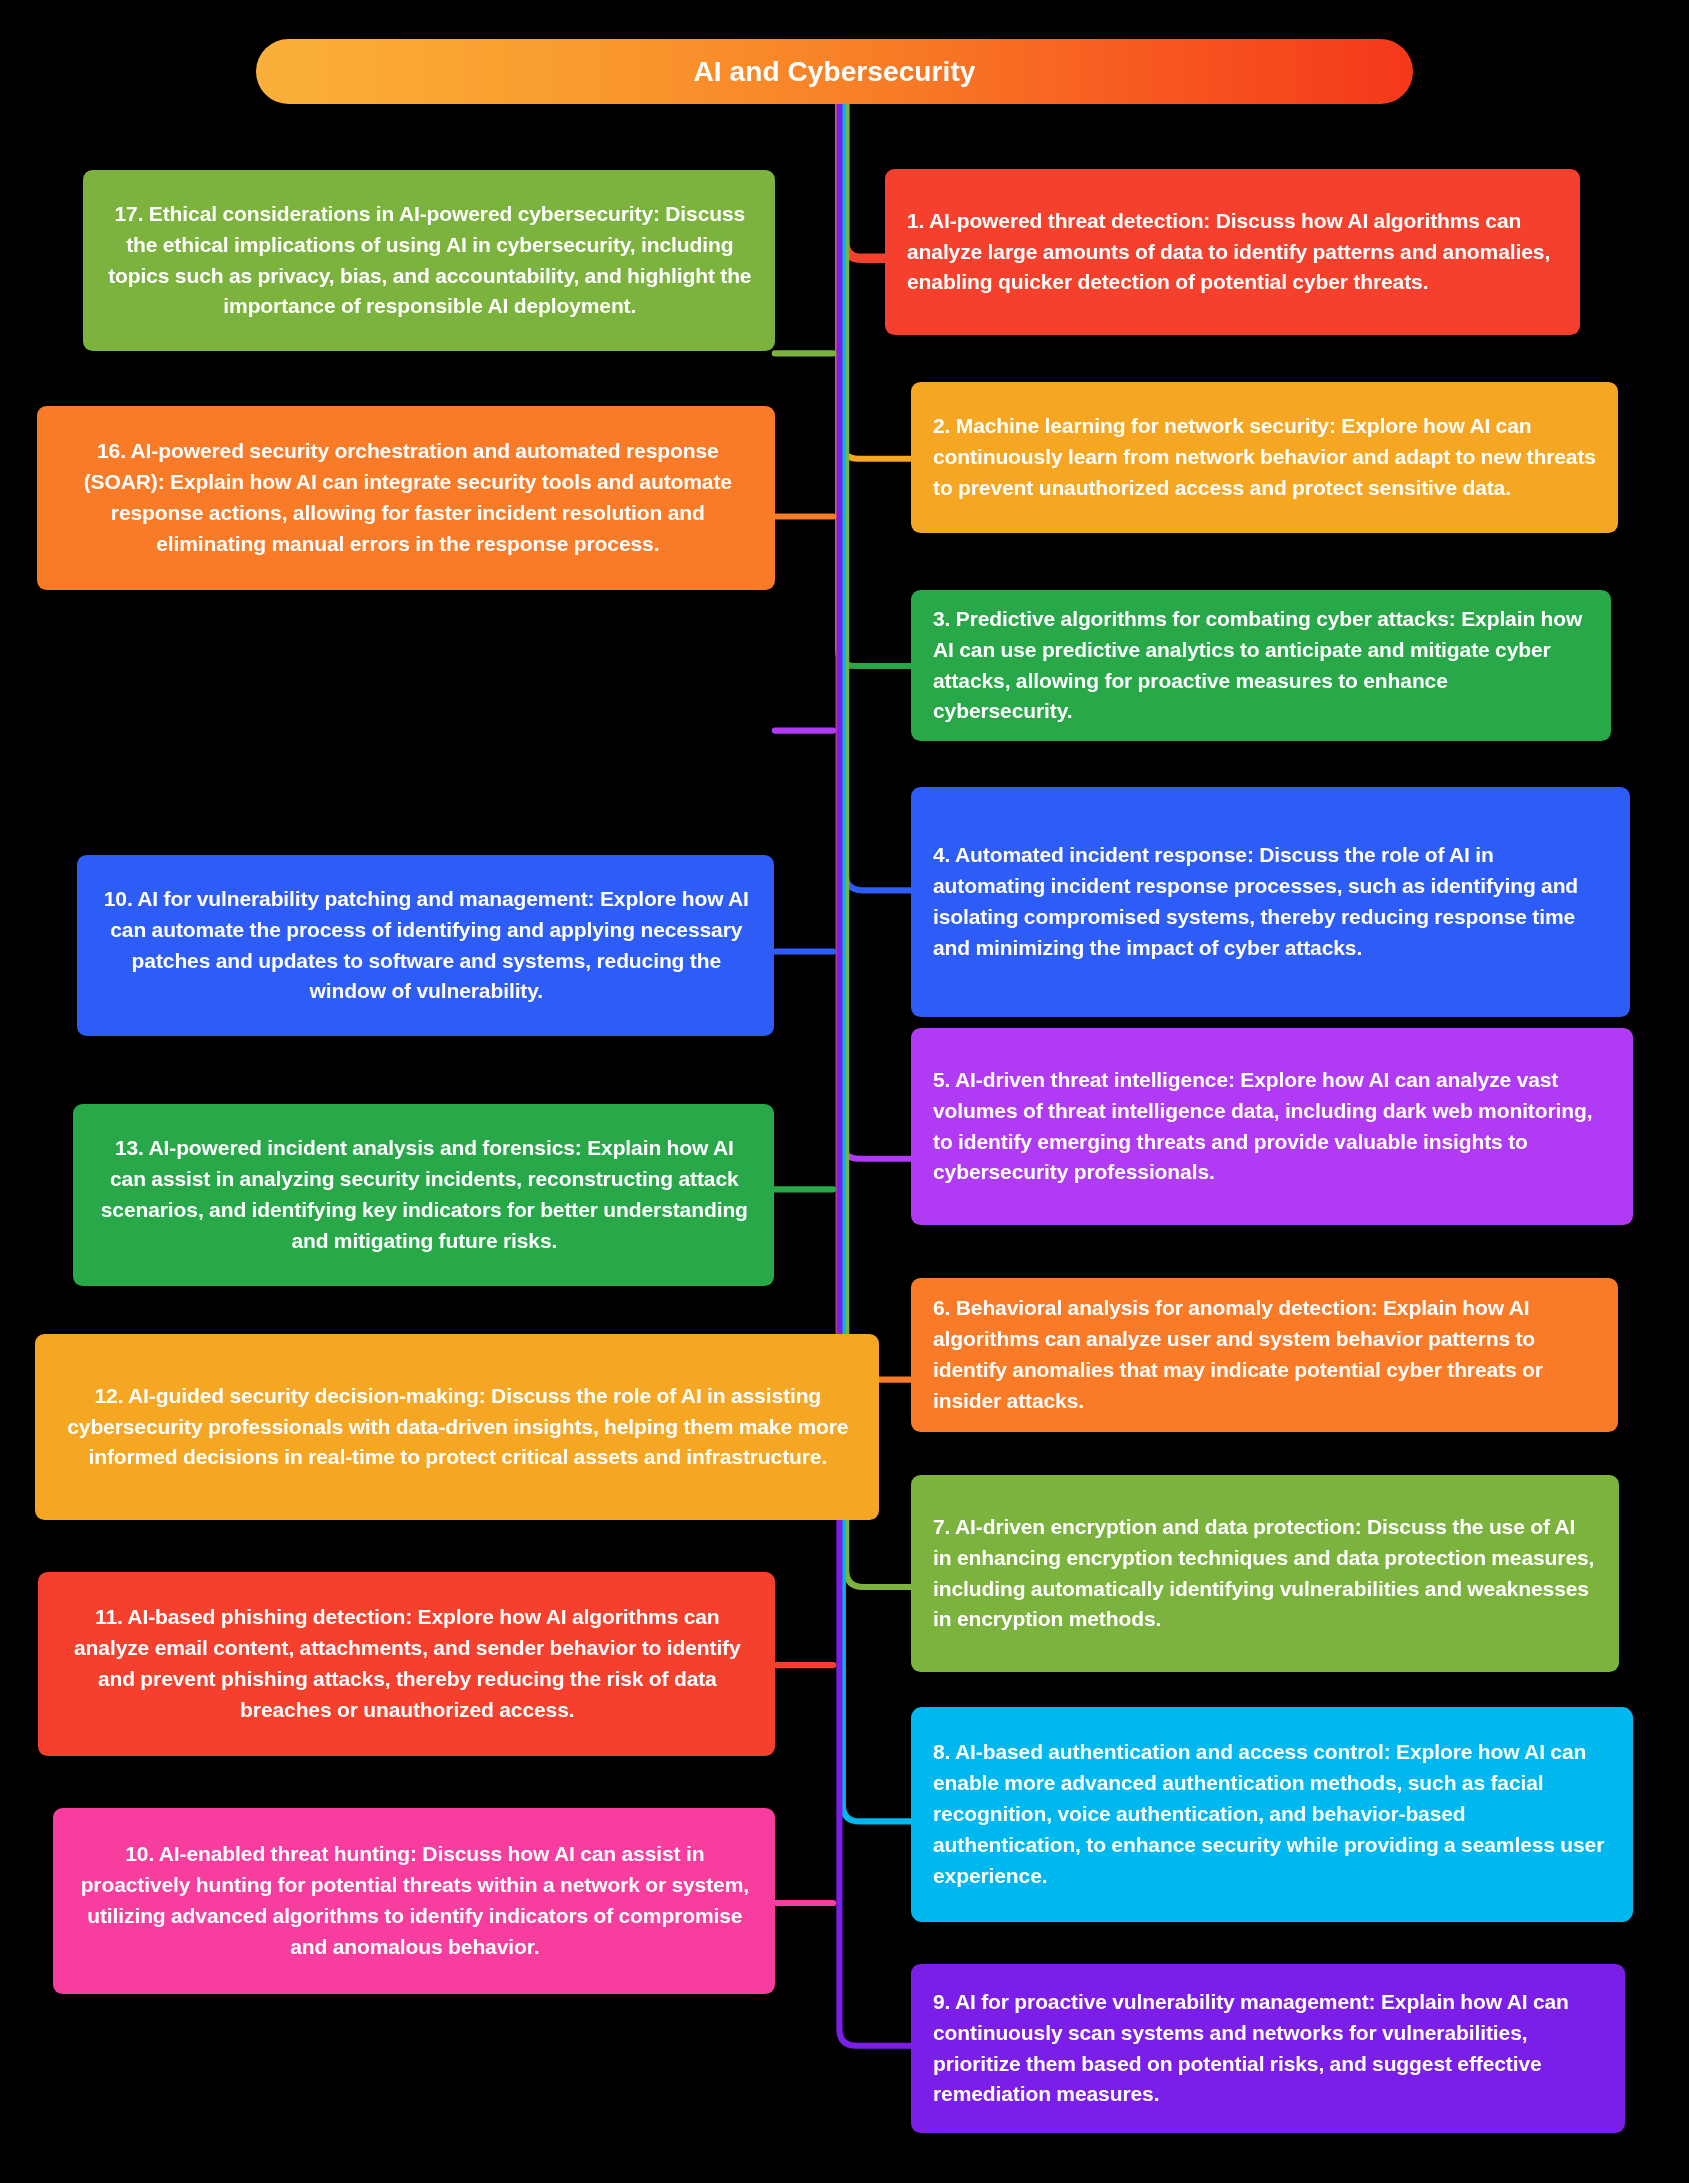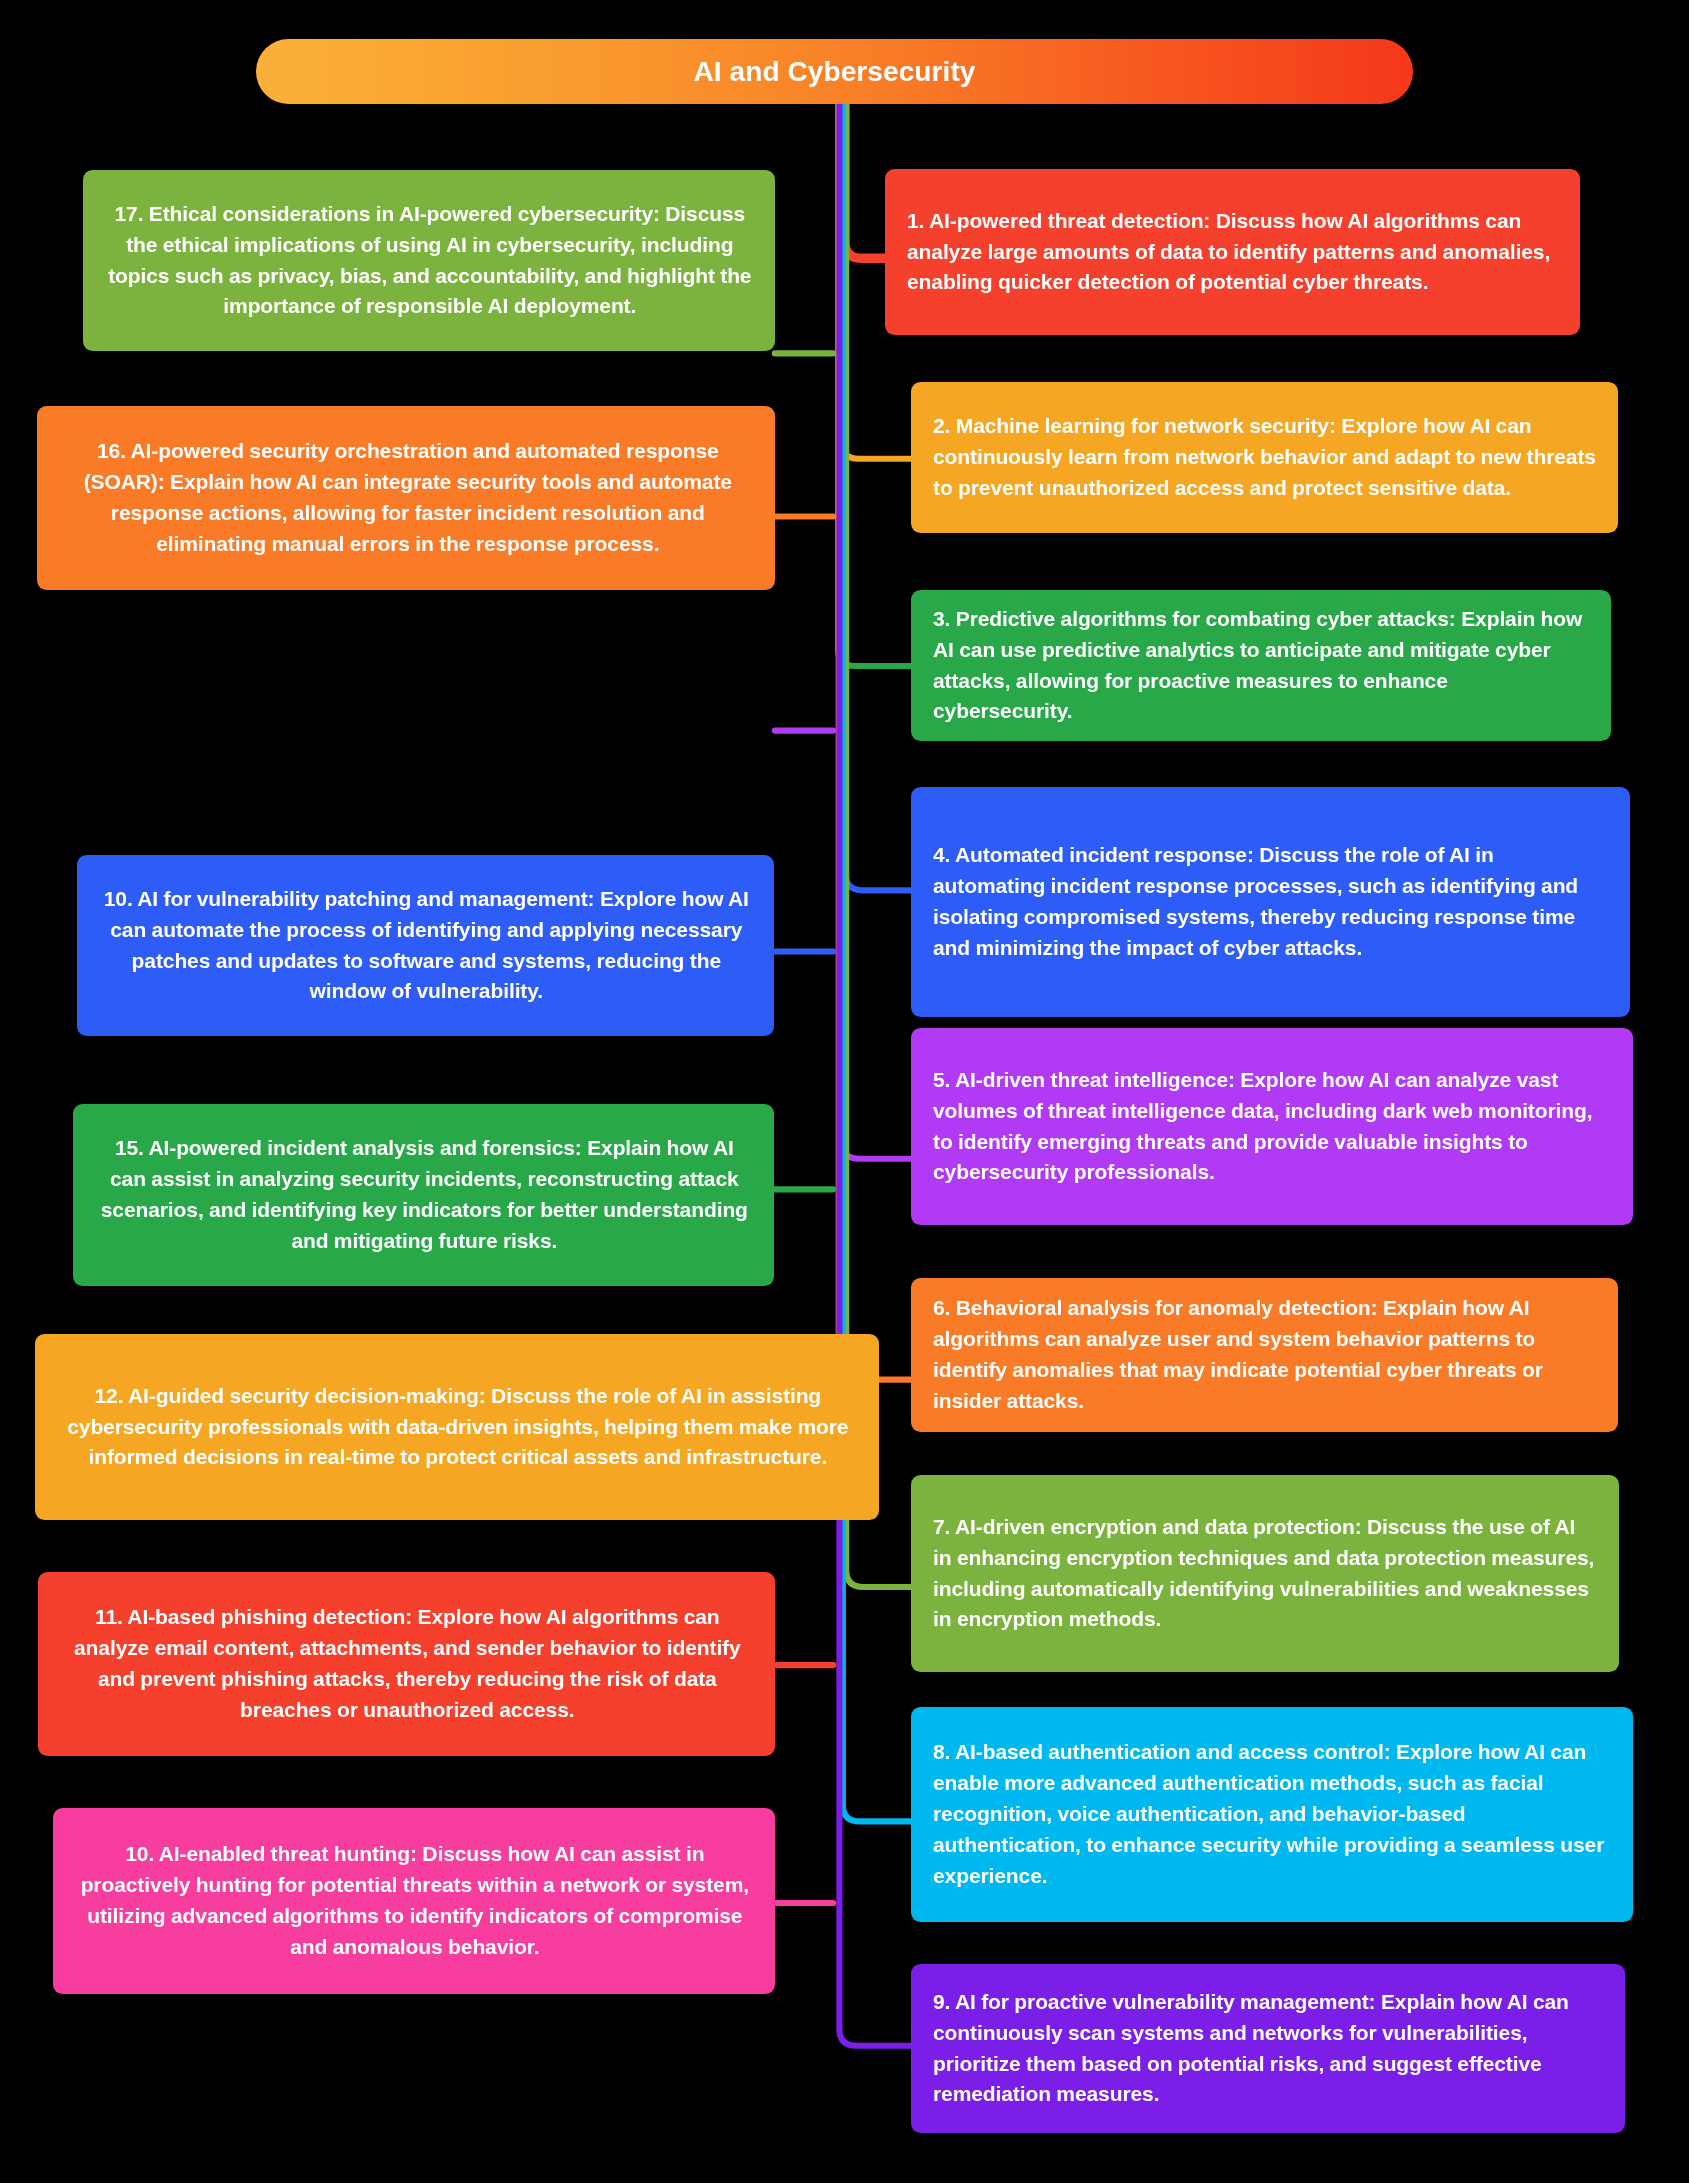--- a/index.html
+++ b/index.html
@@ -145,21 +145,21 @@
   </div>
 
   <div class="node right" style="left: 911px; top: 1278px; width: 707px; height: 154px; background: rgb(249, 123, 40);">
     <span class="node-text">6. Behavioral analysis for anomaly detection: Explain how AI algorithms can analyze user and system behavior patterns to identify anomalies that may indicate potential cyber threats or insider attacks.</span>
   </div>
 
   <div class="node right" style="left: 911px; top: 1475px; width: 708px; height: 197px; background: rgb(124, 179, 62);">
     <span class="node-text">7. AI-driven encryption and data protection: Discuss the use of AI in enhancing encryption techniques and data protection measures, including automatically identifying vulnerabilities and weaknesses in encryption methods.</span>
   </div>
 
-  <div class="node right" style="left: 911px; top: 1707px; width: 722px; height: 215px; background: rgb(0, 184, 240);">
+  <div class="node right" style="left: 911px; top: 1707px; width: 722px; height: 215px; background: rgb(0, 184, 240); border-radius: 11px;">
     <span class="node-text">8. AI-based authentication and access control: Explore how AI can enable more advanced authentication methods, such as facial recognition, voice authentication, and behavior-based authentication, to enhance security while providing a seamless user experience.</span>
   </div>
 
   <div class="node right" style="left: 911px; top: 1964px; width: 714px; height: 169px; background: rgb(123, 31, 232);">
     <span class="node-text">9. AI for proactive vulnerability management: Explain how AI can continuously scan systems and networks for vulnerabilities, prioritize them based on potential risks, and suggest effective remediation measures.</span>
   </div>
 
   <div class="node left" style="left: 83px; top: 170px; width: 692px; height: 181px; background: rgb(124, 179, 62);">
     <span class="node-text">17. Ethical considerations in AI-powered cybersecurity: Discuss the ethical implications of using AI in cybersecurity, including topics such as privacy, bias, and accountability, and highlight the importance of responsible AI deployment.</span>
   </div>
@@ -167,21 +167,21 @@
   <div class="node left" style="left: 37px; top: 406px; width: 738px; height: 184px; background: rgb(249, 123, 40); padding-left: 24px;">
     <span class="node-text">16. AI-powered security orchestration and automated response (SOAR): Explain how AI can integrate security tools and automate response actions, allowing for faster incident resolution and eliminating manual errors in the response process.</span>
   </div>
 
 
   <div class="node left" style="left: 77px; top: 855px; width: 697px; height: 181px; background: rgb(45, 92, 246);">
     <span class="node-text">10. AI for vulnerability patching and management: Explore how AI can automate the process of identifying and applying necessary patches and updates to software and systems, reducing the window of vulnerability.</span>
   </div>
 
   <div class="node left" style="left: 73px; top: 1104px; width: 701px; height: 182px; background: rgb(41, 168, 74);">
-    <span class="node-text">15. AI-powered incident analysis and forensics: Explain how AI can assist in analyzing security incidents, reconstructing attack scenarios, and identifying key indicators for better understanding and mitigating future risks.</span>
+    <span class="node-text">13. AI-powered incident analysis and forensics: Explain how AI can assist in analyzing security incidents, reconstructing attack scenarios, and identifying key indicators for better understanding and mitigating future risks.</span>
   </div>
 
   <div class="node left" style="left: 35px; top: 1334px; width: 844px; height: 186px; background: rgb(245, 166, 35);">
     <span class="node-text">12. AI-guided security decision-making: Discuss the role of AI in assisting cybersecurity professionals with data-driven insights, helping them make more informed decisions in real-time to protect critical assets and infrastructure.</span>
   </div>
 
   <div class="node left" style="left: 38px; top: 1572px; width: 737px; height: 184px; background: rgb(244, 64, 44);">
     <span class="node-text">11. AI-based phishing detection: Explore how AI algorithms can analyze email content, attachments, and sender behavior to identify and prevent phishing attacks, thereby reducing the risk of data breaches or unauthorized access.</span>
   </div>
 

